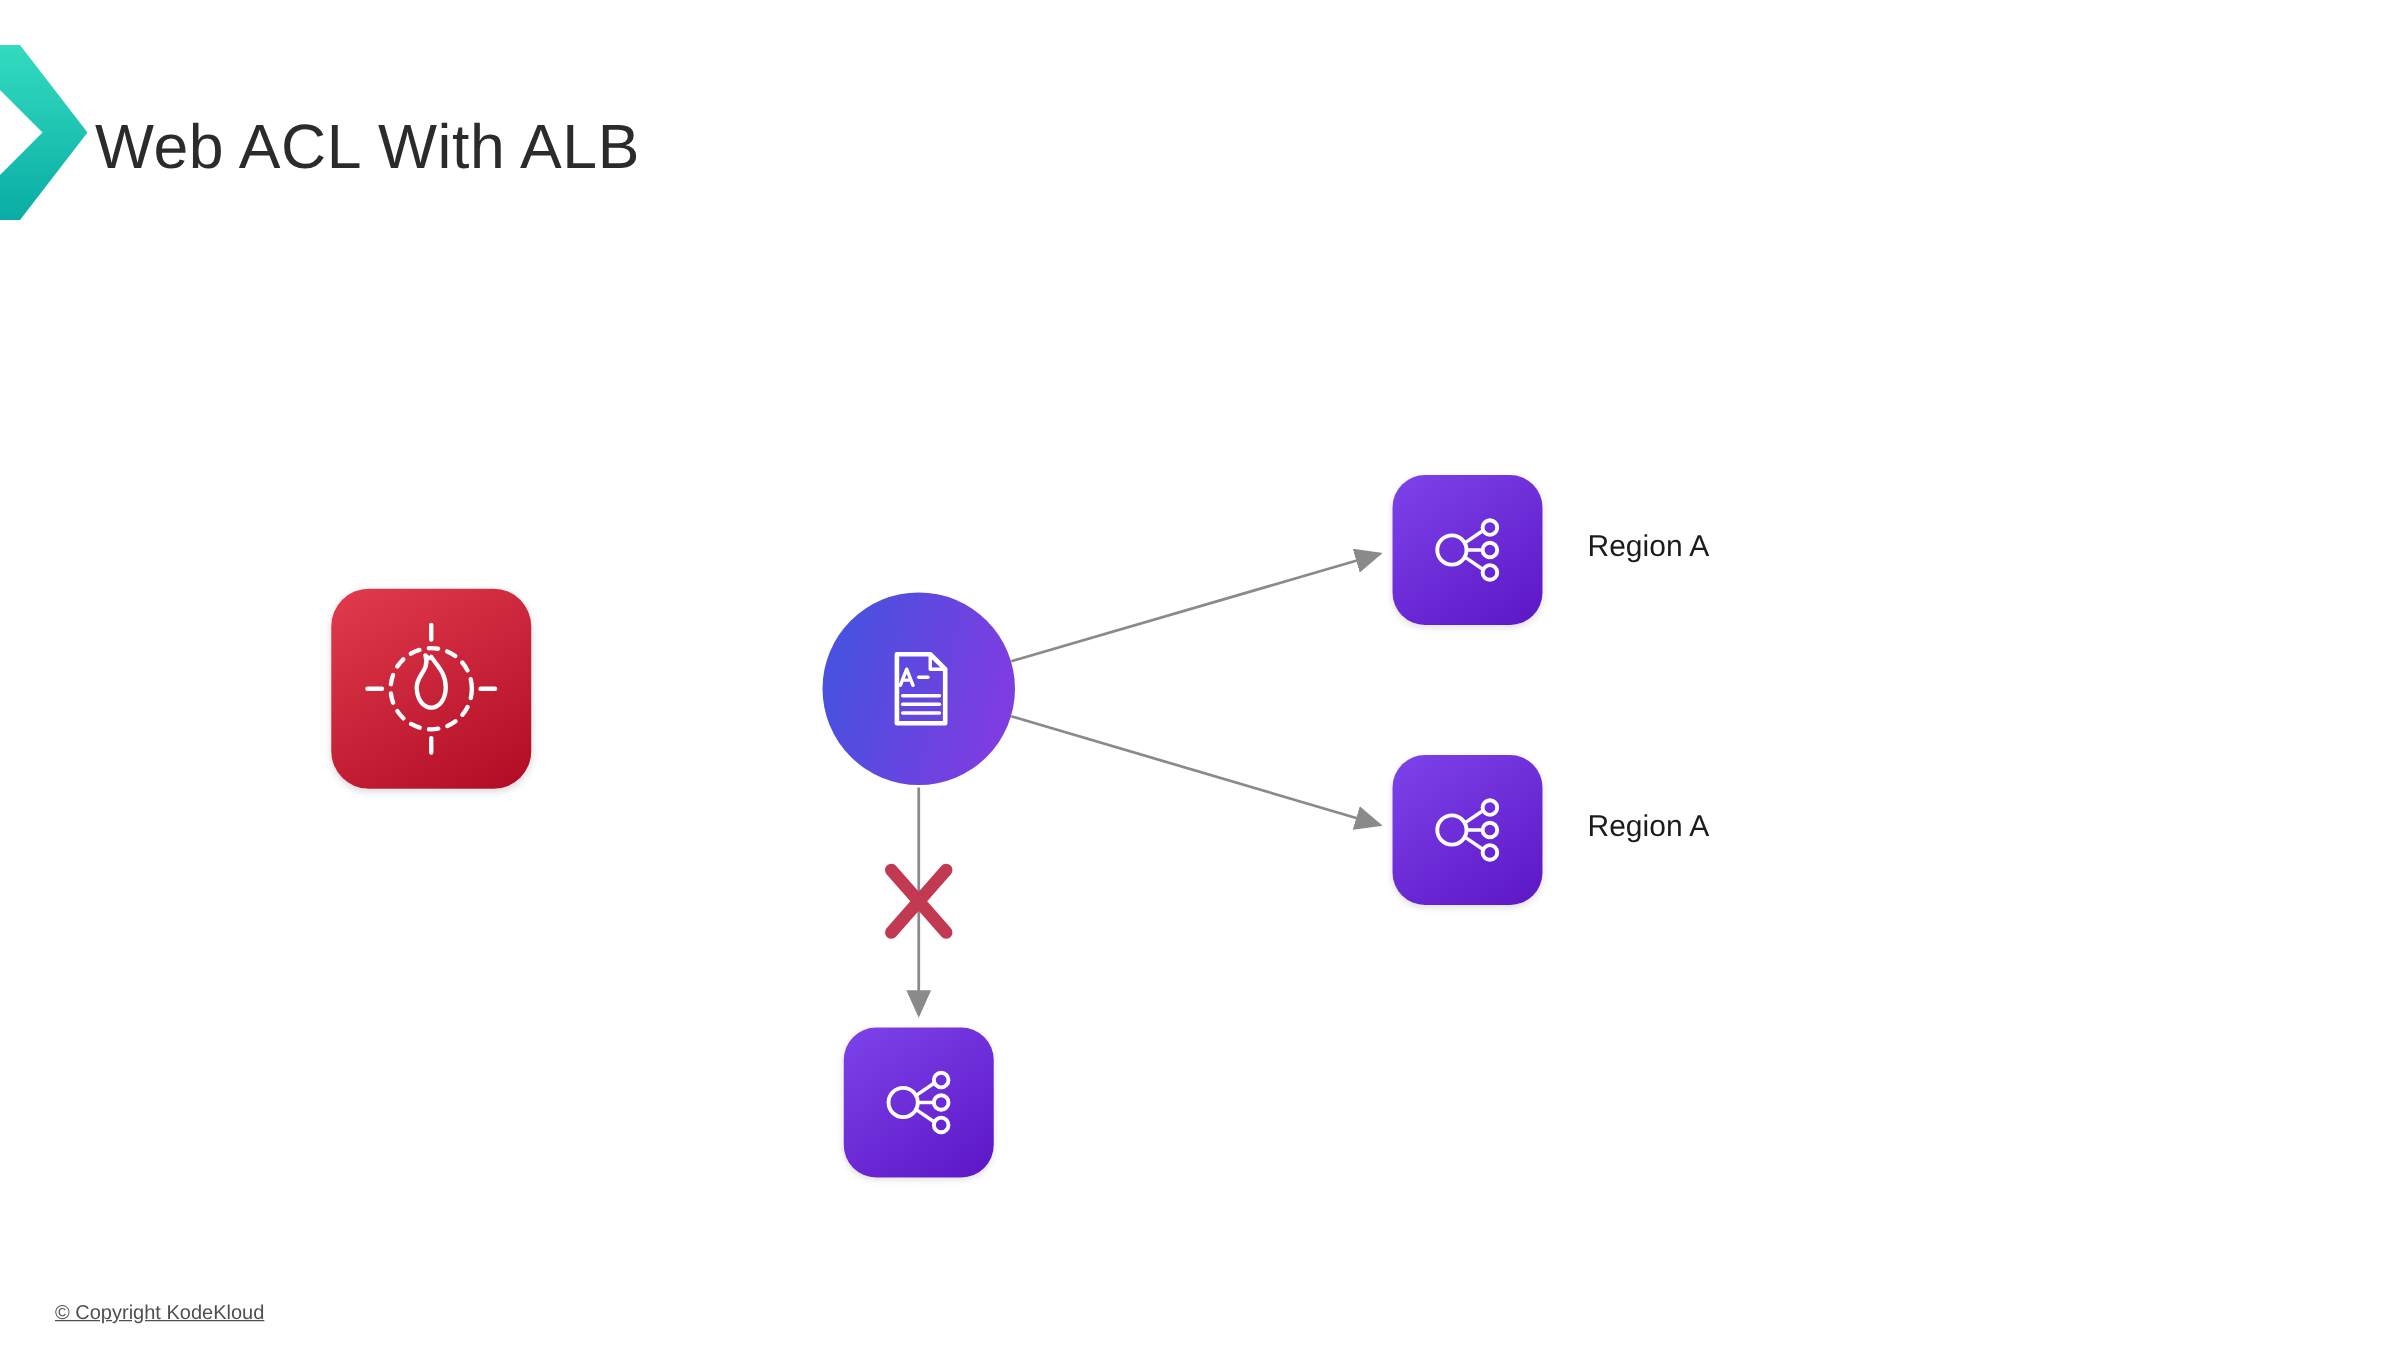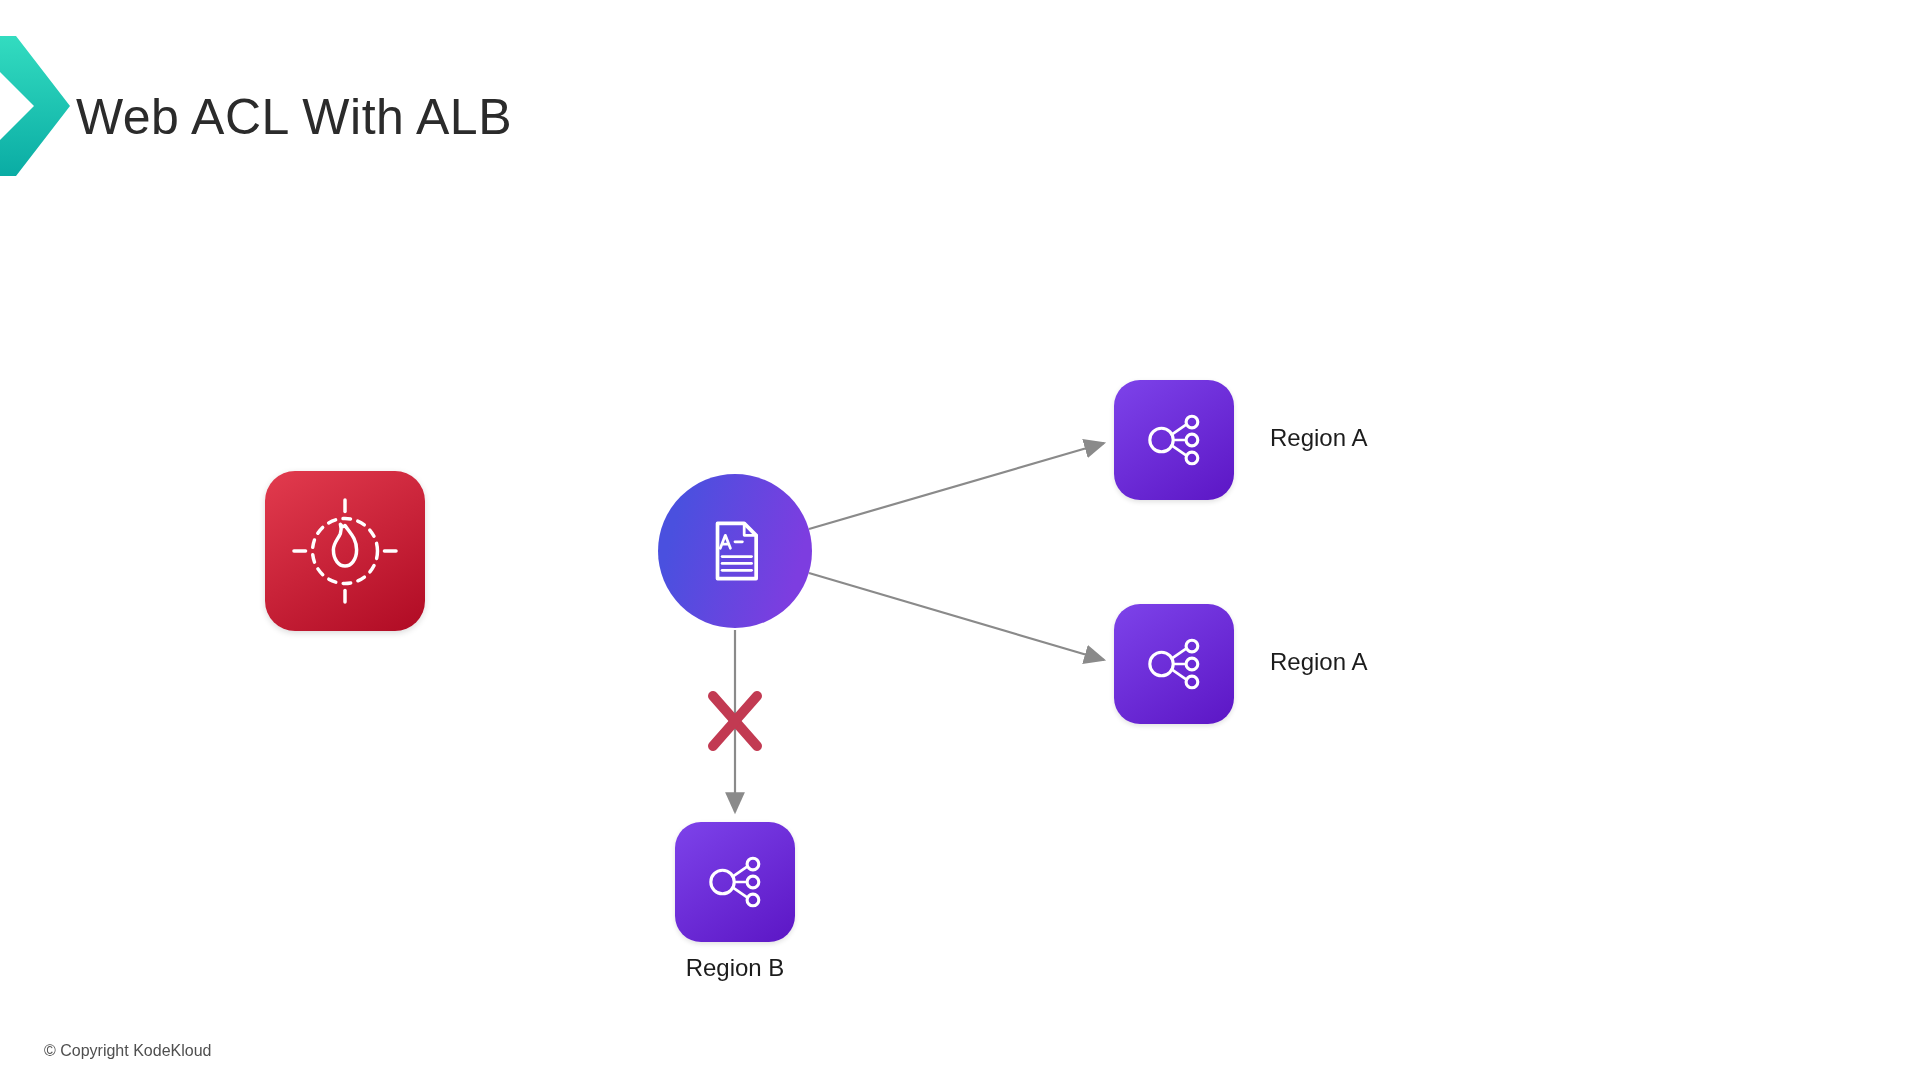--- a/index.html
+++ b/index.html
@@ -45,21 +45,21 @@
   .box-a2{left:1114px;top:604px;}
   .box-b{left:675px;top:822px;}
 
   .label{position:absolute;font-size:24px;color:var(--label-text);}
   .label-a1{left:1270px;top:424px;}
   .label-a2{left:1270px;top:648px;}
   .label-b{left:600px;top:954px;width:270px;text-align:center;}
 
   .xmark{position:absolute;left:700px;top:686px;}
 
-  .copyright{position:absolute;left:44px;top:1042px;font-size:16px;color:var(--copyright-text);}
+  .copyright{position:absolute;left:44px;top:1042px;font-size:16px;color:var(--copyright-text);text-decoration:underline;}
 </style>
 </head>
 <body>
 
 <div class="canvas">
 
   <svg class="logo" width="70" height="140" viewBox="0 0 70 140">
     <defs>
       <linearGradient id="tealGrad" x1="0" y1="0" x2="0" y2="1">
         <stop offset="0" style="stop-color:var(--accent-teal-light)"></stop>
@@ -158,17 +158,16 @@
         <circle cx="34" cy="50" r="15" stroke-width="4"></circle>
         <circle cx="73" cy="27" r="7.5" stroke-width="4"></circle>
         <circle cx="73" cy="50" r="7.5" stroke-width="4"></circle>
         <circle cx="73" cy="73" r="7.5" stroke-width="4"></circle>
         <line x1="47" y1="43" x2="66" y2="30" stroke-width="3.5"></line>
         <line x1="49" y1="50" x2="65" y2="50" stroke-width="3.5"></line>
         <line x1="47" y1="57" x2="66" y2="70" stroke-width="3.5"></line>
       </g>
     </svg>
   </div>
-  <div class="label label-b">Region B</div>
 
   <div class="copyright">© Copyright KodeKloud</div>
 
 </div>
 
 </body></html>

